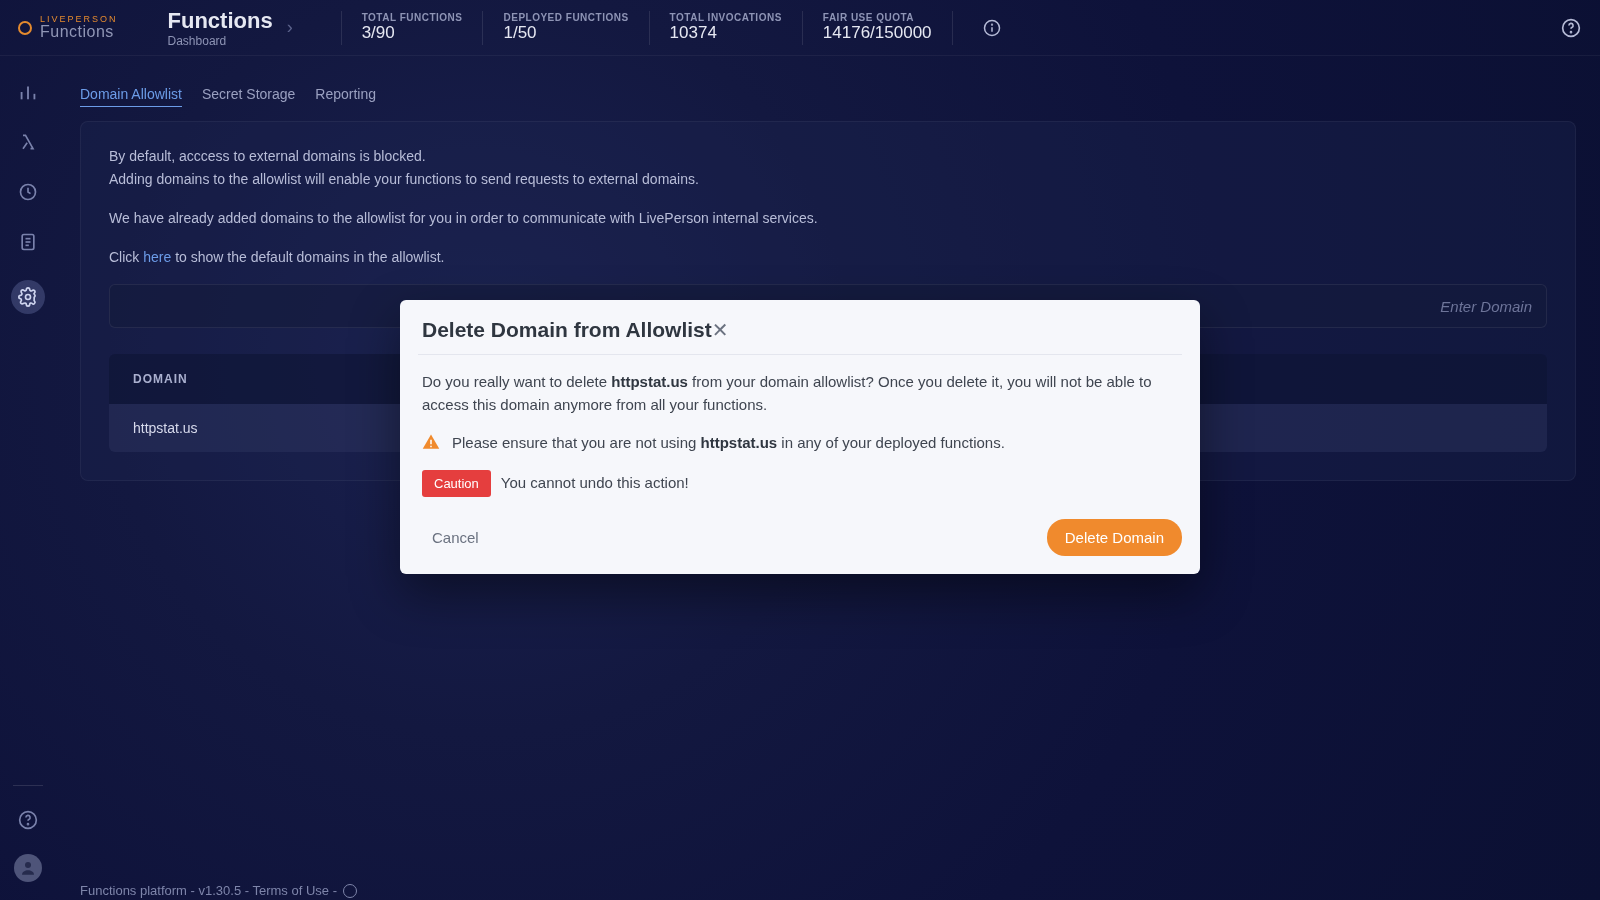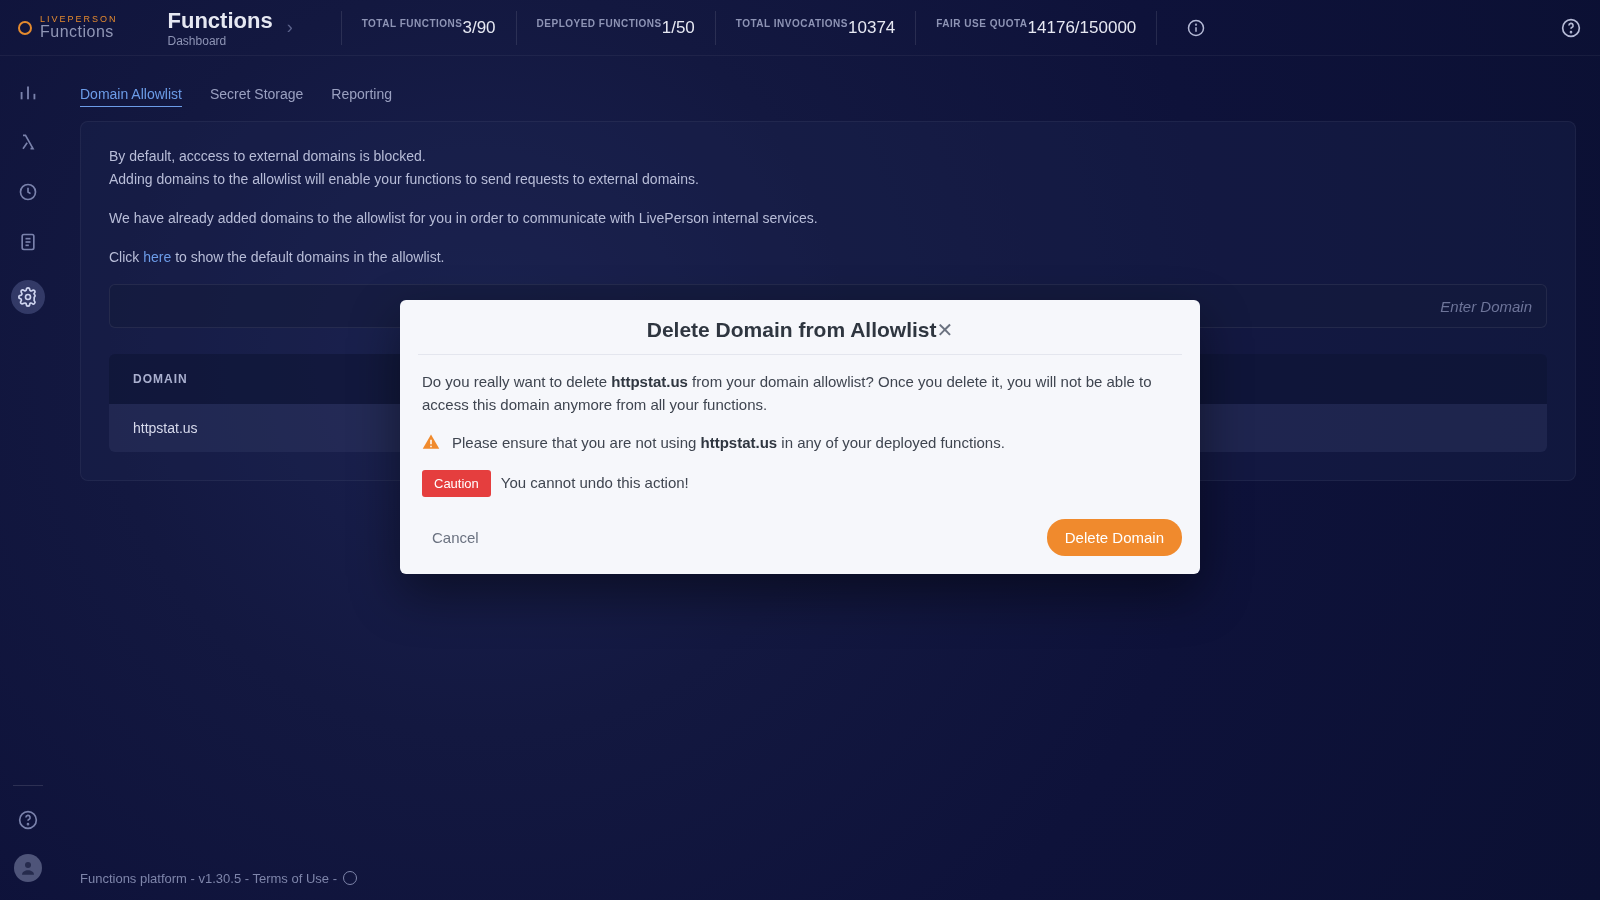--- a/index.html
+++ b/index.html
@@ -10,58 +10,58 @@
   .topbar { height:56px; display:flex; align-items:center; padding:0 18px; border-bottom:1px solid rgba(255,255,255,0.05); }
   .logo { display:flex; align-items:center; gap:8px; margin-right:50px; }
   .logo-circle { width:14px; height:14px; border:2px solid #e48a2e; border-radius:50%; }
   .logo-text { font-size:9px; letter-spacing:2px; color:#e48a2e; line-height:1; }
   .logo-sub { font-size:16px; color:#9096b5; line-height:1; letter-spacing:0.5px;}
   .breadcrumb { display:flex; align-items:center; margin-right:28px; }
   .breadcrumb-main { font-size:22px; font-weight:600; color:#e6e8f2; }
   .breadcrumb-sub { font-size:12px; color:#8e94b5; }
   .bc-chevron { margin-left:14px; color:#5c638c; font-size:18px; }
   .divider { width:1px; height:34px; background:rgba(255,255,255,0.1); margin:0 20px; }
-  .stat { display:flex; flex-direction:row; justify-content:center; }
+  .stat { display:flex; flex-direction:column; justify-content:center; }
   .stat-label { font-size:10px; letter-spacing:0.5px; color:#8e94b5; font-weight:600; }
   .stat-value { font-size:17px; color:#e6e8f2; font-weight:500; }
   .topbar-icon { color:#b5bad6; margin-left:8px; display:flex; align-items:center; justify-content:center; width:22px; height:22px; }
   .spacer { flex:1; }
 
   
   .sidebar { position:absolute; left:0; top:56px; bottom:0; width:56px; display:flex; flex-direction:column; align-items:center; padding-top:24px; gap:26px; }
   .side-icon { width:24px; height:24px; color:#7a82ac; display:flex; align-items:center; justify-content:center; }
   .side-icon.active { width:34px; height:34px; border-radius:50%; background:rgba(138,150,210,0.28); color:#cfd5ef; }
   .sidebar-bottom { position:absolute; bottom:18px; left:0; width:56px; display:flex; flex-direction:column; align-items:center; gap:22px; }
   .sidebar-bottom .divider-h { width:30px; height:1px; background:rgba(255,255,255,0.12); }
   .avatar { width:28px; height:28px; border-radius:50%; background:#4e5479; display:flex; align-items:center; justify-content:center; color:#262b4d; }
 
   
   .main { position:absolute; left:56px; top:56px; right:0; bottom:0; padding:30px 24px 0 24px; }
   .page-title { font-size:30px; font-weight:600; color:#e6e8f2; margin-bottom:30px; }
-  .tabs { display:flex; gap:28px; margin-bottom:14px; }
+  .tabs { display:flex; gap:20px; margin-bottom:14px; }
   .tab { font-size:14px; color:#9aa0c0; cursor:pointer; padding-bottom:4px; }
   .tab.active { color:#6c9ce8; border-bottom:1px solid #6c9ce8; }
   .card { background:rgba(30,38,80,0.35); border:1px solid rgba(255,255,255,0.05); border-radius:8px; padding:24px 28px 28px 28px; }
   .card p { font-size:14px; color:#b8bdd8; line-height:1.5; }
   .card p + p { margin-top:2px; }
   .card .gap { height:18px; }
   .link { color:#6c9ce8; cursor:pointer; }
   .domain-input { margin-top:16px; width:100%; height:44px; background:rgba(20,26,60,0.6); border:1px solid rgba(255,255,255,0.07); border-radius:6px; padding:0 14px; color:#cfd3e6; font-size:15px; outline:none;text-align:right; }
   .domain-input::placeholder { color:#6d7499; font-style:italic; }
   .table { margin-top:26px; }
   .thead { display:flex; align-items:center; height:50px; background:rgba(14,20,52,0.6); border-radius:6px 6px 0 0; padding:0 24px; font-size:12px; letter-spacing:1px; color:#aab0cf; font-weight:600; }
   .trow { display:flex; align-items:center; height:48px; background:rgba(50,58,100,0.4); padding:0 24px; font-size:14px; color:#d7daec; border-radius:0 0 6px 6px; }
 
-  .footer { position:absolute; bottom:14px; left:24px; font-size:13px; color:#7e85aa; display:flex; gap:6px; }
+  .footer { position:absolute; bottom:2px; left:24px; font-size:13px; color:#7e85aa; display:flex; align-items:center; gap:6px; }
   .footer .globe { width:14px; height:14px; border:1px solid #7e85aa; border-radius:50%; display:inline-block; position:relative; }
 
   
   .modal-overlay { position:absolute; inset:0; display:flex; align-items:flex-start; justify-content:center; background:rgba(0,0,0,0); }
   .modal { margin-top:300px; width:800px; background:#f6f7fb; border-radius:6px; box-shadow:0 20px 50px rgba(0,0,0,0.45); color:#3f4550; font-size:15px; }
-  .modal-header { display:flex; align-items:center; justify-content:center; padding:18px 22px 12px 22px; }
+  .modal-header { display:flex; align-items:center; justify-content:flex-start; padding:18px 22px 12px 22px; }
   .modal-title { font-size:21px; font-weight:700; color:#2f3640; }
   .modal-close { font-size:20px; color:#6b7280; cursor:pointer; line-height:1; }
   .modal hr { border:none; border-top:1px solid #e4e6ee; margin:0 18px; }
   .modal-body { padding:16px 22px 8px 22px; line-height:1.5; }
   .modal-body .row { display:flex; align-items:flex-start; gap:12px; margin-top:16px; }
   .warn-icon {color:#f08a2d; flex-shrink:0; margin-top:1px;}
   .caution-row { display:flex; align-items:center; gap:10px; margin-top:12px; }
   .caution-badge { background:#e53e3e; color:#fff; font-size:13px; padding:4px 12px; border-radius:3px; }
   .modal-actions { display:flex; align-items:center; justify-content:space-between; padding:14px 18px 18px 22px; }
   .btn-cancel { background:transparent; border:none; color:#6b7280; font-size:15px; cursor:pointer; padding:8px 10px; }

